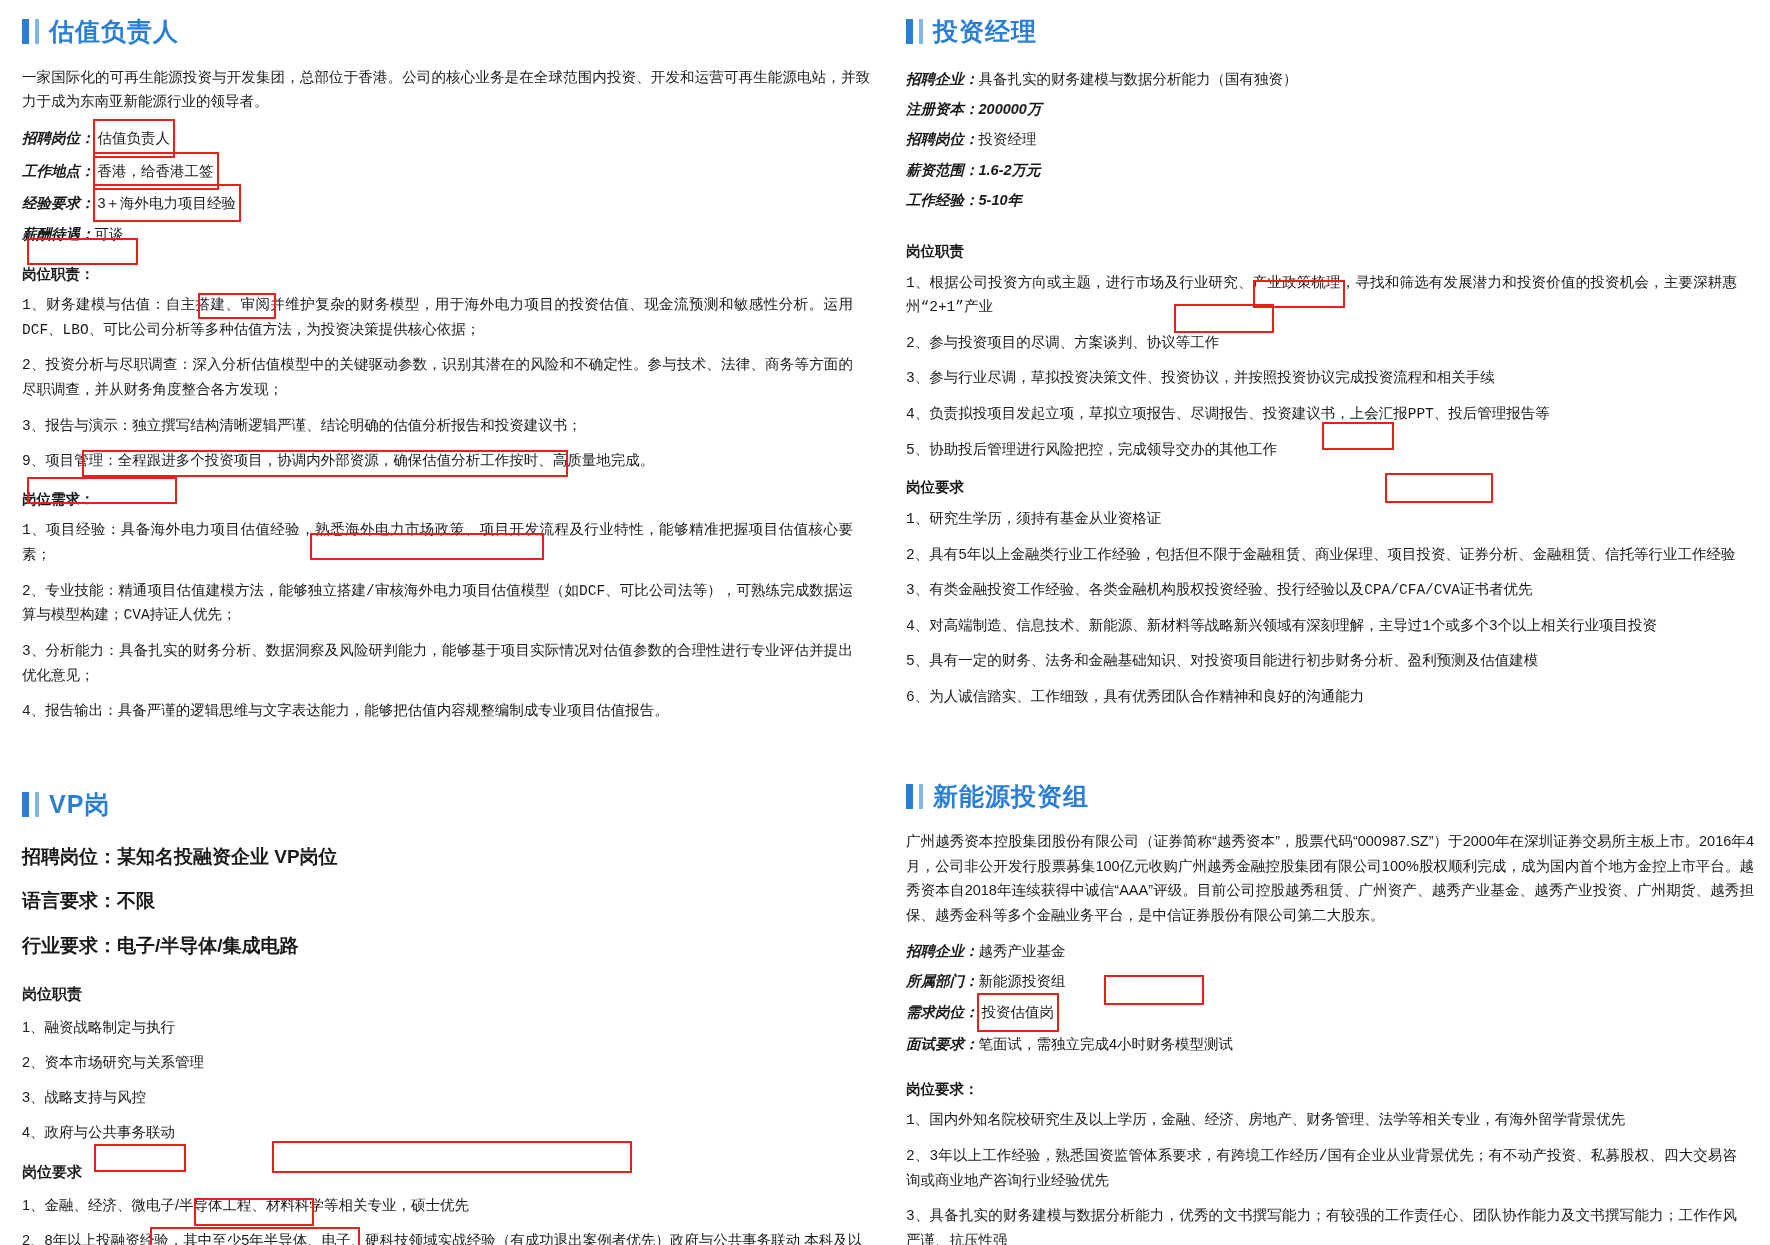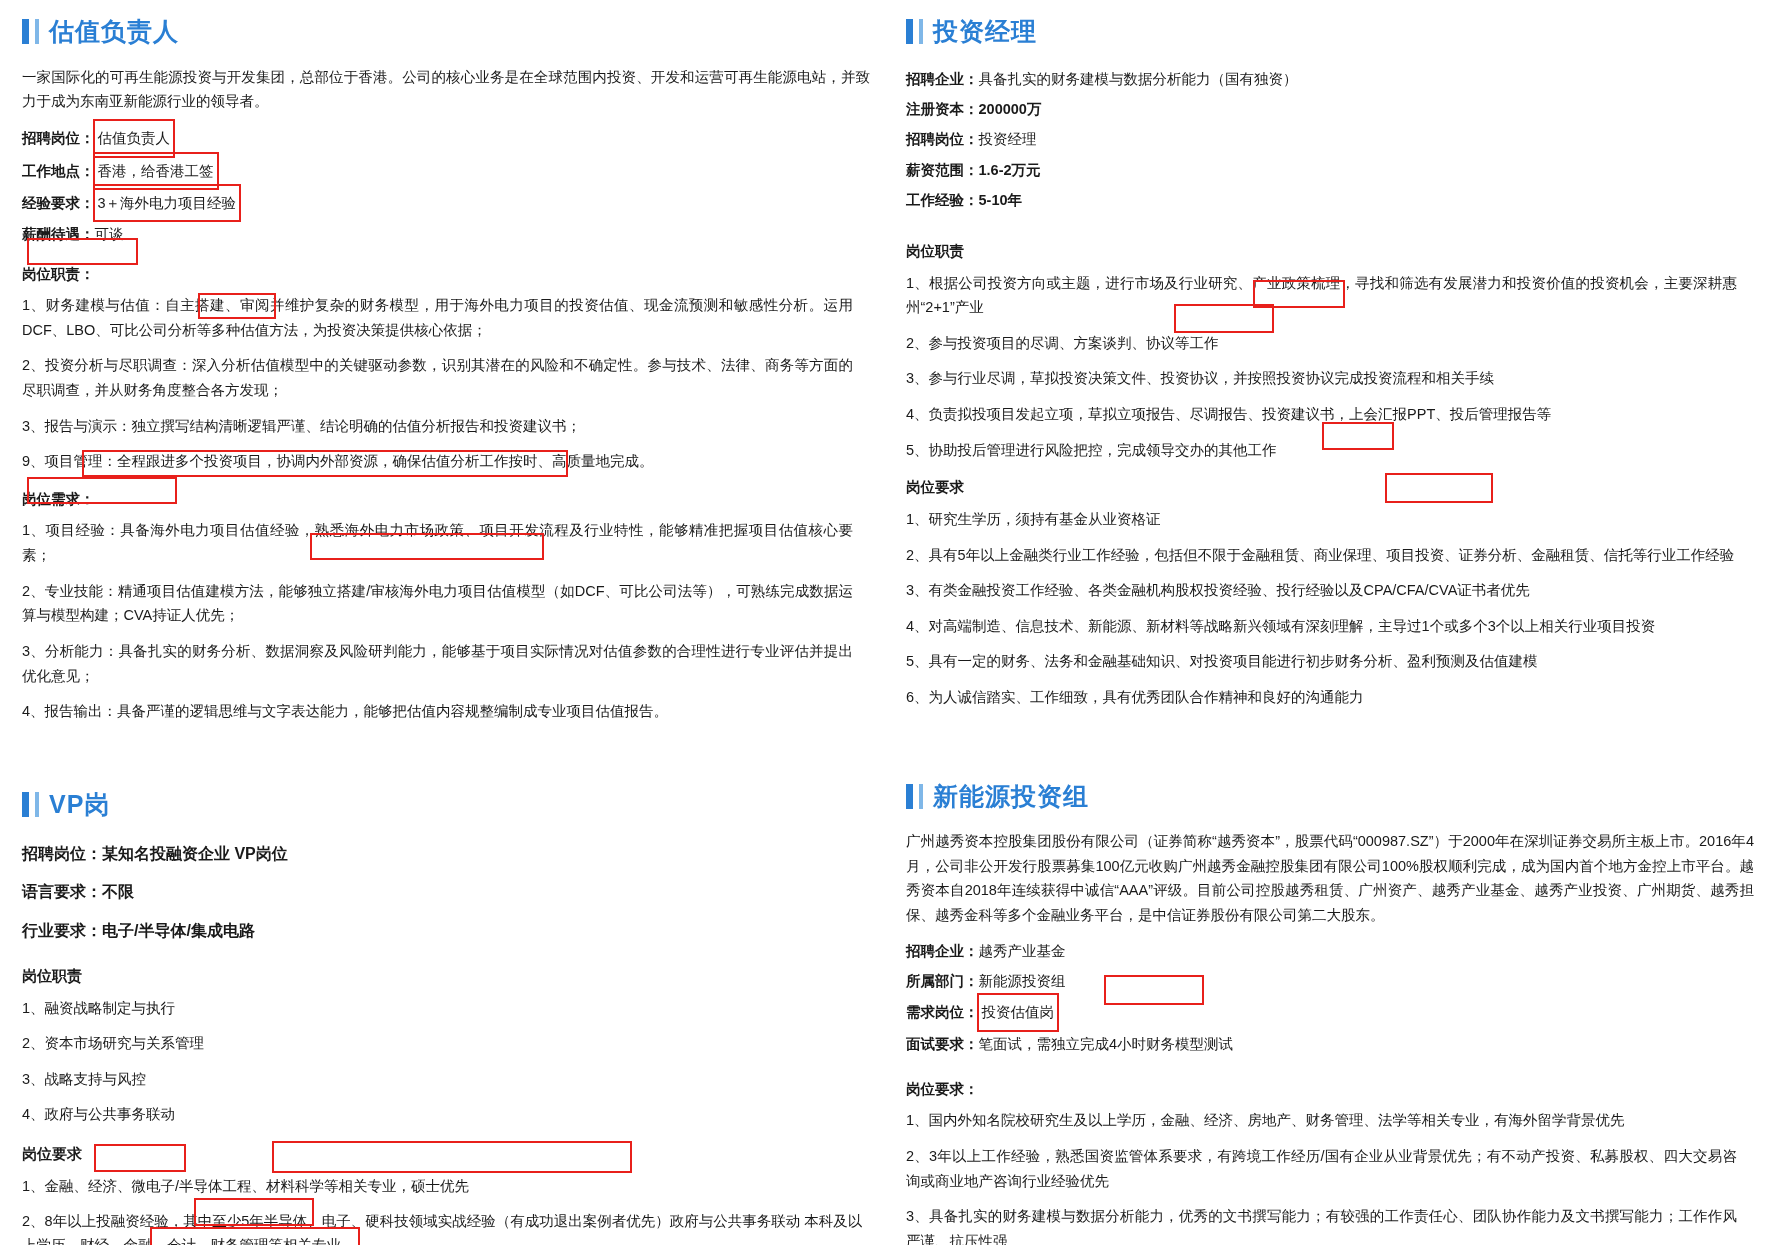--- a/index.html
+++ b/index.html
@@ -71,32 +71,34 @@
   .intro {
     margin-bottom: 12px;
     line-height: 1.7;
   }
   .kv {
     margin: 2px 0;
     line-height: 1.95;
   }
   .kv b {
     font-weight: bold;
+    font-style: italic;
   }
   .subhead {
     font-weight: bold;
     margin: 14px 0 8px 0;
   }
   .item {
     margin: 0 17px 11px 0;
     line-height: 1.7;
     text-align: justify;
+    font-family: Liberation Mono, monospace;
   }
   .big-kv {
-    font-size: 16px;
+    font-size: 19px;
     font-weight: bold;
     margin: 6px 0;
     line-height: 2.05;
   }
   .vp-sub {
     font-weight: bold;
     font-size: 15px;
     margin: 16px 0 10px 0;
   }
   .vp-item {

